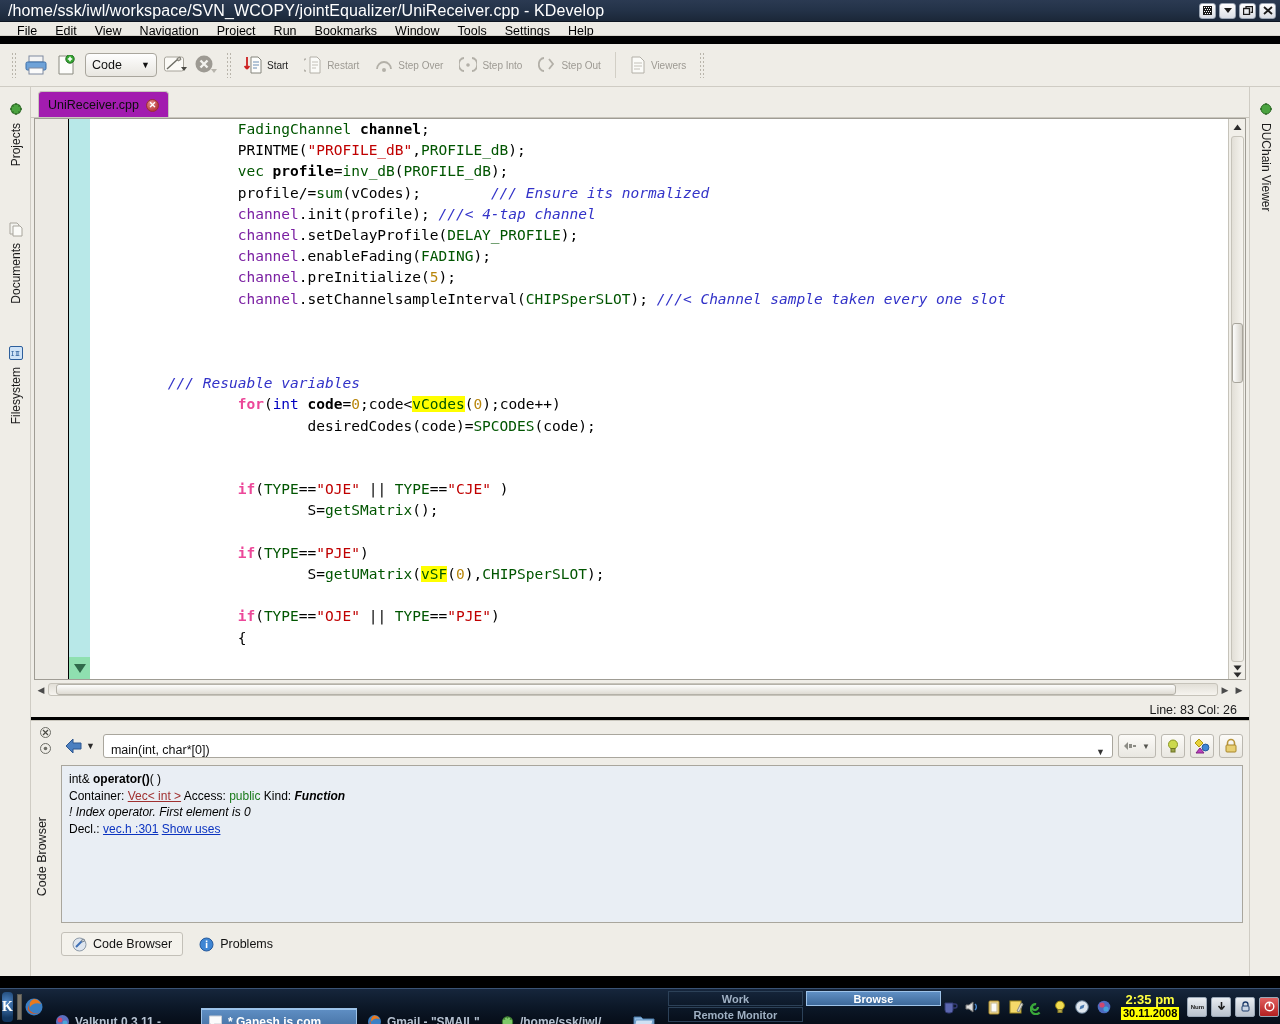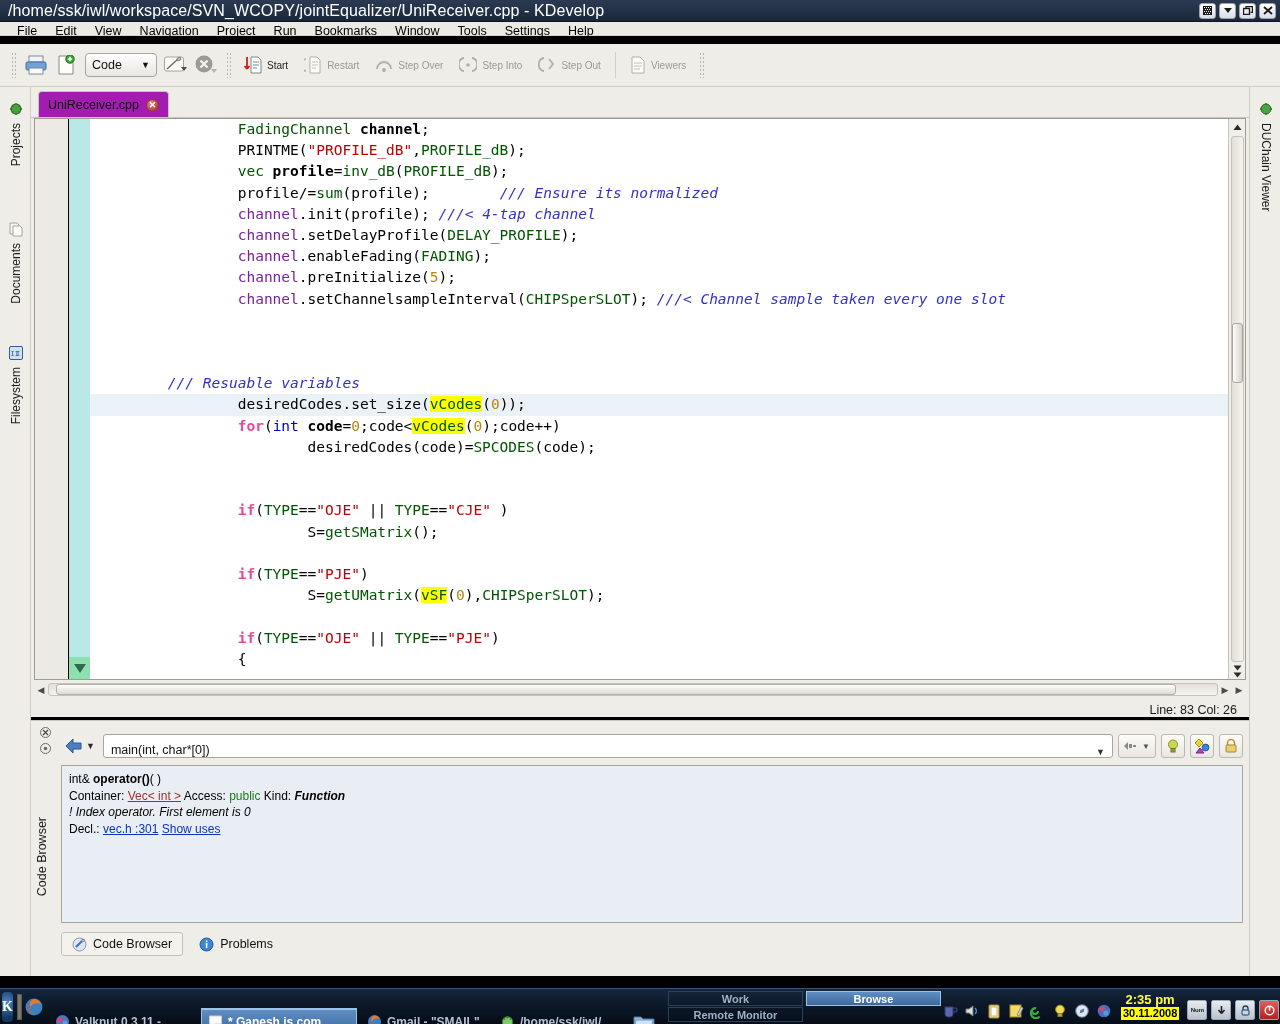--- a/index.html
+++ b/index.html
@@ -283,21 +283,21 @@
     box-shadow: inset 0 1px 0 #9cc4ec;
   }
   .desk-pair { display:flex; flex-direction: column; gap:1px; margin-left: 6px; }
   .desk-btn {
     height: 15px; min-width: 135px; padding: 0 6px;
     font-size: 11px; font-weight: bold; color: #9fb0c3;
     display: flex; align-items: center; justify-content: center;
     border: 1px solid #2c4158;
   }
   .desk-btn.sel { background: linear-gradient(to bottom,#5f8fc4,#3d6899); color:#fff; border-color:#9dc2e8; }
-  .tray { display: flex; align-items: flex-end; gap: 4px; margin-left: auto; margin-right: 3px; }
+  .tray { display: flex; align-items: center; gap: 4px; margin-left: auto; margin-right: 3px; }
   .tray .ti { width: 18px; height: 18px; display:flex; align-items:center; justify-content:center; }
   .clockbox { display: flex; flex-direction: column; align-items: center; margin: 0 4px; }
   .clk-time { color: #ffff40; font-size: 13px; font-weight: bold; line-height: 14px; }
   .clk-date { background: #ffff00; color: #000; font-size: 11px; font-weight: bold;
     line-height: 13px; padding: 0 2px; }
   .tray-sq { width: 20px; height: 20px; border: 1px solid #9aa7b6; border-radius: 2px;
     display:flex; align-items:center; justify-content:center; font-size:8px; color:#1a1a1a;
     background: linear-gradient(to bottom,#e8ecf1,#b9c2cd); font-weight: bold;}
   .tray-sq.red { background: linear-gradient(to bottom,#e06060,#b42020); color:#fff; }
 </style>
@@ -528,31 +528,30 @@
       <div class="gutter-arrow">
         <svg width="14" height="11" viewBox="0 0 14 11">
             <path d="M1 1 L13 1 L7 10 Z" fill="#2f6b4a"></path>
           </svg>
       </div>
 
       <div class="codeview" id="codeview">
           <div class="codeline"><span class="t-plain">                </span><span class="t-type">FadingChannel </span><span class="t-var">channel</span><span class="t-plain">;</span></div>
           <div class="codeline"><span class="t-plain">                </span><span class="t-plain">PRINTME(</span><span class="t-str">"PROFILE_dB"</span><span class="t-plain">,</span><span class="t-type">PROFILE_dB</span><span class="t-plain">);</span></div>
           <div class="codeline"><span class="t-plain">                </span><span class="t-type">vec </span><span class="t-var">profile</span><span class="t-plain">=</span><span class="t-type">inv_dB</span><span class="t-plain">(</span><span class="t-type">PROFILE_dB</span><span class="t-plain">);</span></div>
-          <div class="codeline"><span class="t-plain">                </span><span class="t-plain">profile</span><span class="t-plain">/=</span><span class="t-type">sum</span><span class="t-plain">(profile);</span><span class="t-plain">        </span><span class="t-cmt">/// Ensure its normalized</span></div>
+          <div class="codeline"><span class="t-plain">                </span><span class="t-plain">profile</span><span class="t-plain">/=</span><span class="t-type">sum</span><span class="t-plain">(vCodes);</span><span class="t-plain">        </span><span class="t-cmt">/// Ensure its normalized</span></div>
           <div class="codeline"><span class="t-plain">                </span><span class="t-member">channel</span><span class="t-plain">.init(profile); </span><span class="t-cmt">///&lt; 4-tap channel</span></div>
           <div class="codeline"><span class="t-plain">                </span><span class="t-member">channel</span><span class="t-plain">.setDelayProfile(</span><span class="t-type">DELAY_PROFILE</span><span class="t-plain">);</span></div>
           <div class="codeline"><span class="t-plain">                </span><span class="t-member">channel</span><span class="t-plain">.enableFading(</span><span class="t-type">FADING</span><span class="t-plain">);</span></div>
           <div class="codeline"><span class="t-plain">                </span><span class="t-member">channel</span><span class="t-plain">.preInitialize(</span><span class="t-num">5</span><span class="t-plain">);</span></div>
           <div class="codeline"><span class="t-plain">                </span><span class="t-member">channel</span><span class="t-plain">.setChannelsampleInterval(</span><span class="t-type">CHIPSperSLOT</span><span class="t-plain">); </span><span class="t-cmt">///&lt; Channel sample taken every one slot</span></div>
           <div class="codeline">&nbsp;</div>
           <div class="codeline">&nbsp;</div>
           <div class="codeline">&nbsp;</div>
           <div class="codeline"><span class="t-plain">        </span><span class="t-cmt">/// Resuable variables</span></div>
-          <div class="codeline cur"><span class="t-plain">                </span><span class="t-plain">desiredCodes</span><span class="t-plain">.set_size(</span><span class="t-type hl">vCodes</span><span class="t-plain">(</span><span class="t-num">0</span><span class="t-plain">));</span></div>
           <div class="codeline"><span class="t-plain">                </span><span class="t-kw">for</span><span class="t-plain">(</span><span class="t-kwtype">int </span><span class="t-var">code</span><span class="t-plain">=</span><span class="t-num">0</span><span class="t-plain">;code&lt;</span><span class="t-type hl">vCodes</span><span class="t-plain">(</span><span class="t-num">0</span><span class="t-plain">);code++)</span></div>
           <div class="codeline"><span class="t-plain">                        </span><span class="t-plain">desiredCodes(code)=</span><span class="t-type">SPCODES</span><span class="t-plain">(code);</span></div>
           <div class="codeline">&nbsp;</div>
           <div class="codeline">&nbsp;</div>
           <div class="codeline"><span class="t-plain">                </span><span class="t-kw">if</span><span class="t-plain">(</span><span class="t-type">TYPE</span><span class="t-plain">==</span><span class="t-str">"OJE"</span><span class="t-plain"> || </span><span class="t-type">TYPE</span><span class="t-plain">==</span><span class="t-str">"CJE"</span><span class="t-plain"> )</span></div>
           <div class="codeline"><span class="t-plain">                        </span><span class="t-plain">S=</span><span class="t-type">getSMatrix</span><span class="t-plain">();</span></div>
           <div class="codeline">&nbsp;</div>
           <div class="codeline"><span class="t-plain">                </span><span class="t-kw">if</span><span class="t-plain">(</span><span class="t-type">TYPE</span><span class="t-plain">==</span><span class="t-str">"PJE"</span><span class="t-plain">)</span></div>
           <div class="codeline"><span class="t-plain">                        </span><span class="t-plain">S=</span><span class="t-type">getUMatrix</span><span class="t-plain">(</span><span class="t-type hl">vSF</span><span class="t-plain">(</span><span class="t-num">0</span><span class="t-plain">),</span><span class="t-type">CHIPSperSLOT</span><span class="t-plain">);</span></div>
           <div class="codeline">&nbsp;</div>

